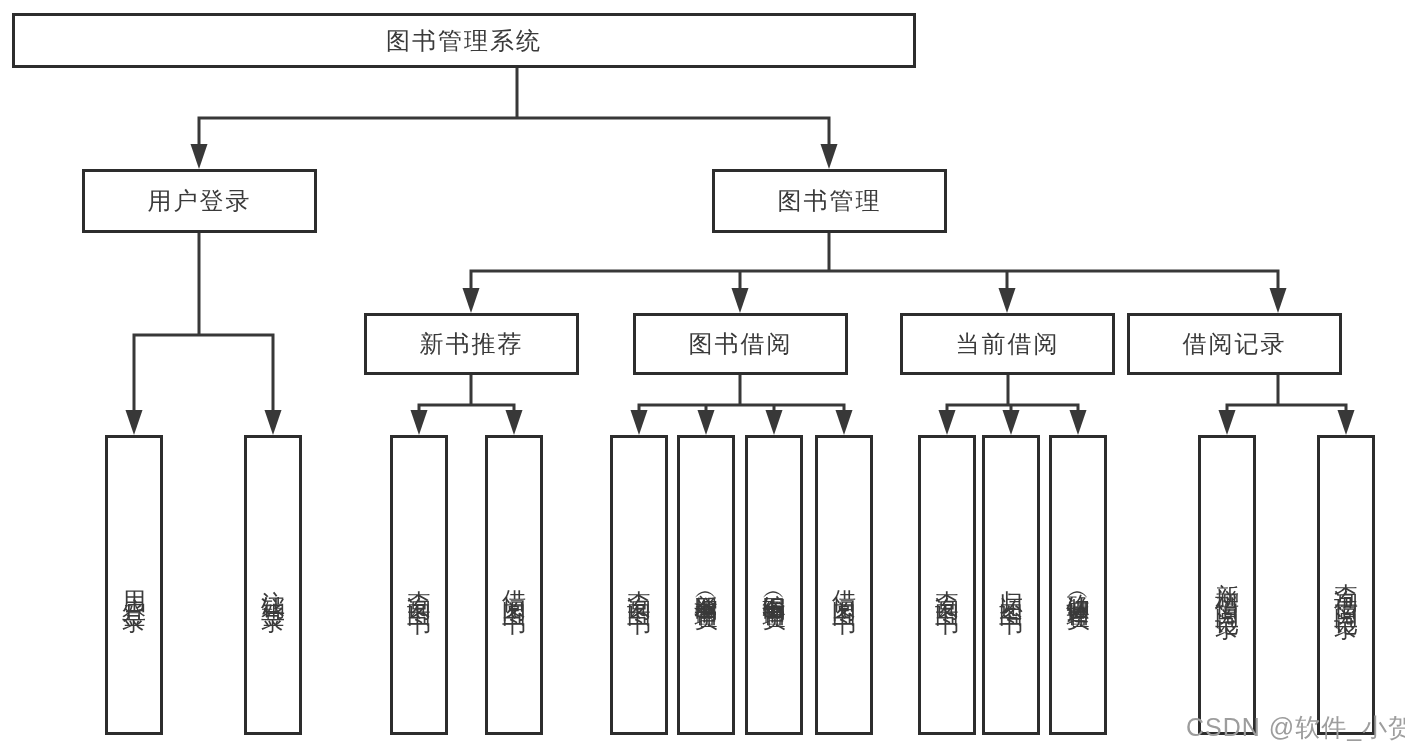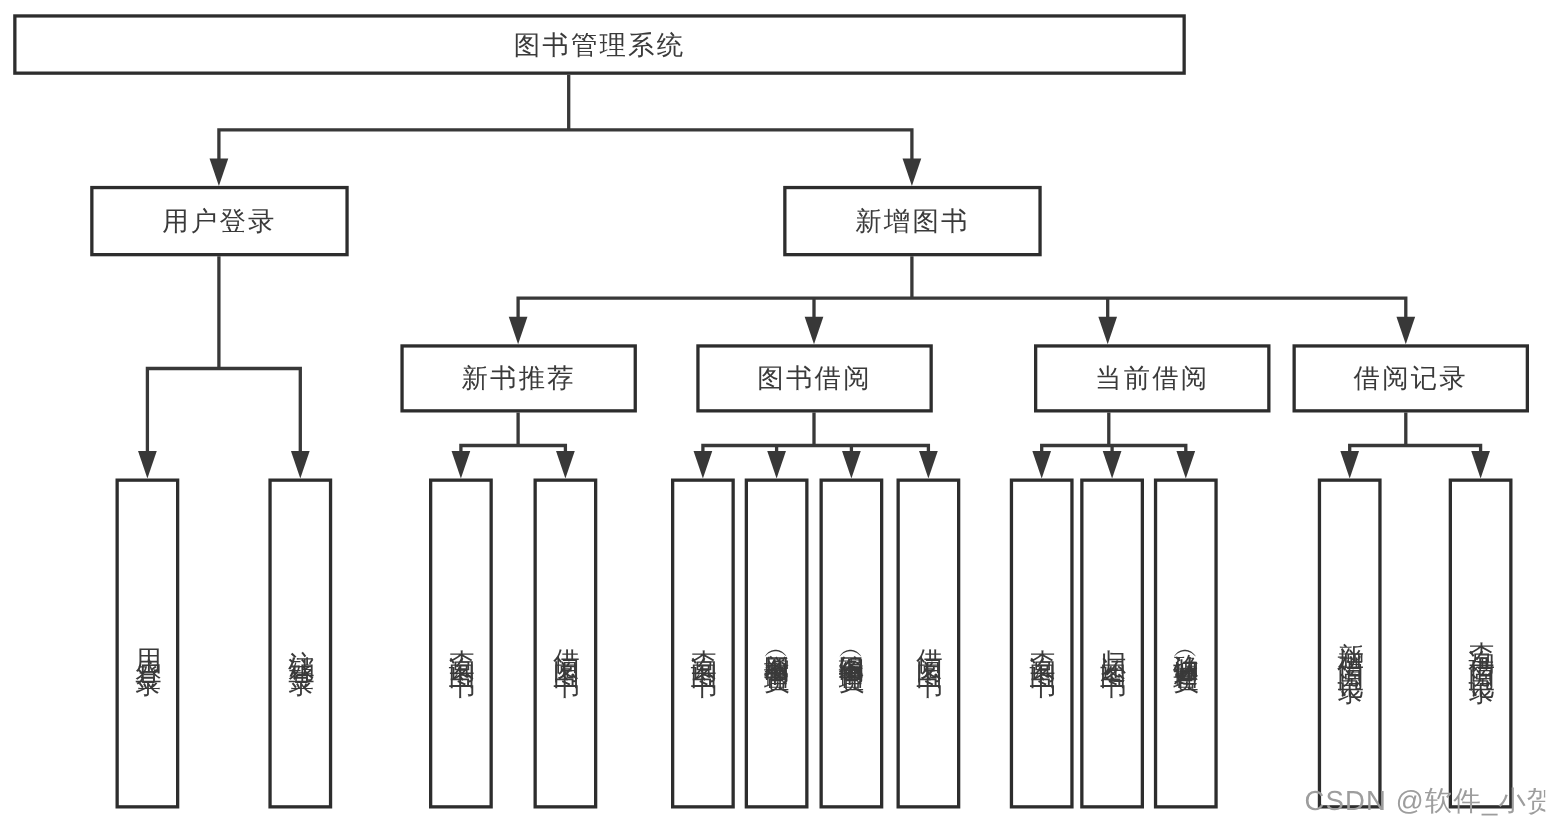--- a/index.html
+++ b/index.html
@@ -49,28 +49,28 @@
     position: absolute;
     left: 1186px;
     top: 711px;
     font-size: 25px;
     letter-spacing: 1px;
     color: #9d9d9d;
     z-index: 3;
     white-space: nowrap;
   }
   
-  .n-root   { left: 12px;   top: 13px;  width: 1066px; height: 55px; }
+  .n-root   { left: 12px;   top: 13px;  width: 904px; height: 55px; }
   .n-login  { left: 82px;   top: 169px; width: 235px;  height: 64px; }
   .n-mgmt   { left: 712px;  top: 169px; width: 235px;  height: 64px; }
   .n-l3     { top: 313px; width: 215px; height: 62px; }
   .n-newrec { left: 364px; text-align: center;  }
   .n-borrow { left: 633px; text-align: right;  }
-  .n-curr   { left: 900px; margin-left: 40px;  }
-  .n-record { left: 1175px; justify-content: center; }
+  .n-curr   { left: 900px;  }
+  .n-record { left: 1127px; justify-content: center; }
   .vbox     { top: 435px; width: 58px; height: 300px; }
   .n-ulogin  { left: 105px;  }
   .n-ulogout { left: 244px;  }
   .n-q1      { left: 390px;  }
   .n-b1      { left: 485px;  }
   .n-q2      { left: 610px;  }
   .n-add     { left: 677px;  }
   .n-edit    { left: 745px;  }
   .n-b2      { left: 815px;  }
   .n-q3      { left: 918px;  }
@@ -128,21 +128,21 @@
   </svg>
 
   <div class="box n-root">
     <span class="hlabel">图书管理系统</span>
   </div>
 
   <div class="box n-login">
     <span class="hlabel">用户登录</span>
   </div>
   <div class="box n-mgmt">
-    <span class="hlabel">新增图书</span>
+    <span class="hlabel">图书管理</span>
   </div>
 
   <div class="box n-l3 n-newrec">
     <span class="hlabel">新书推荐</span>
   </div>
   <div class="box n-l3 n-borrow">
     <span class="hlabel">图书借阅</span>
   </div>
   <div class="box n-l3 n-curr">
     <span class="hlabel">当前借阅</span>

